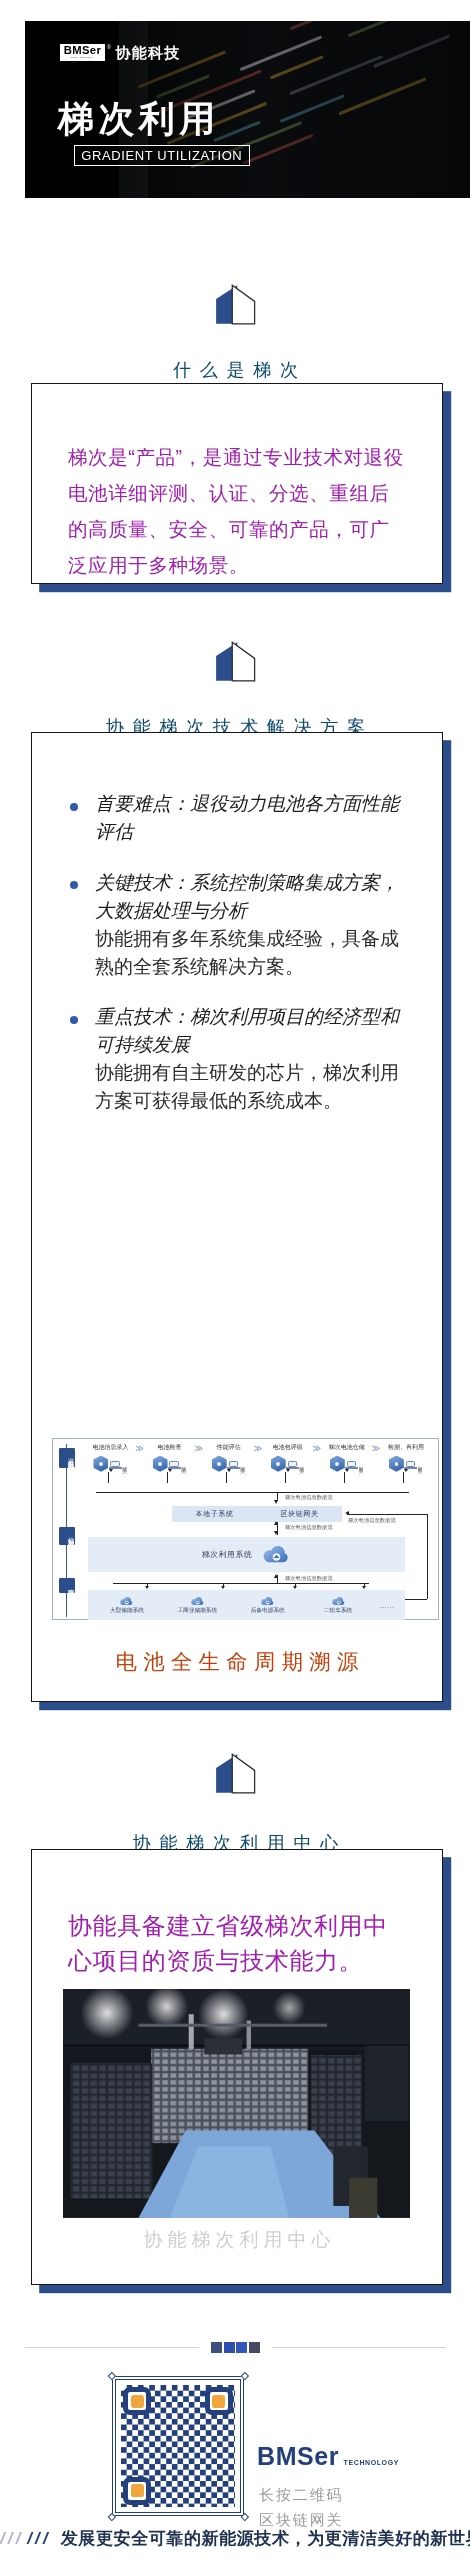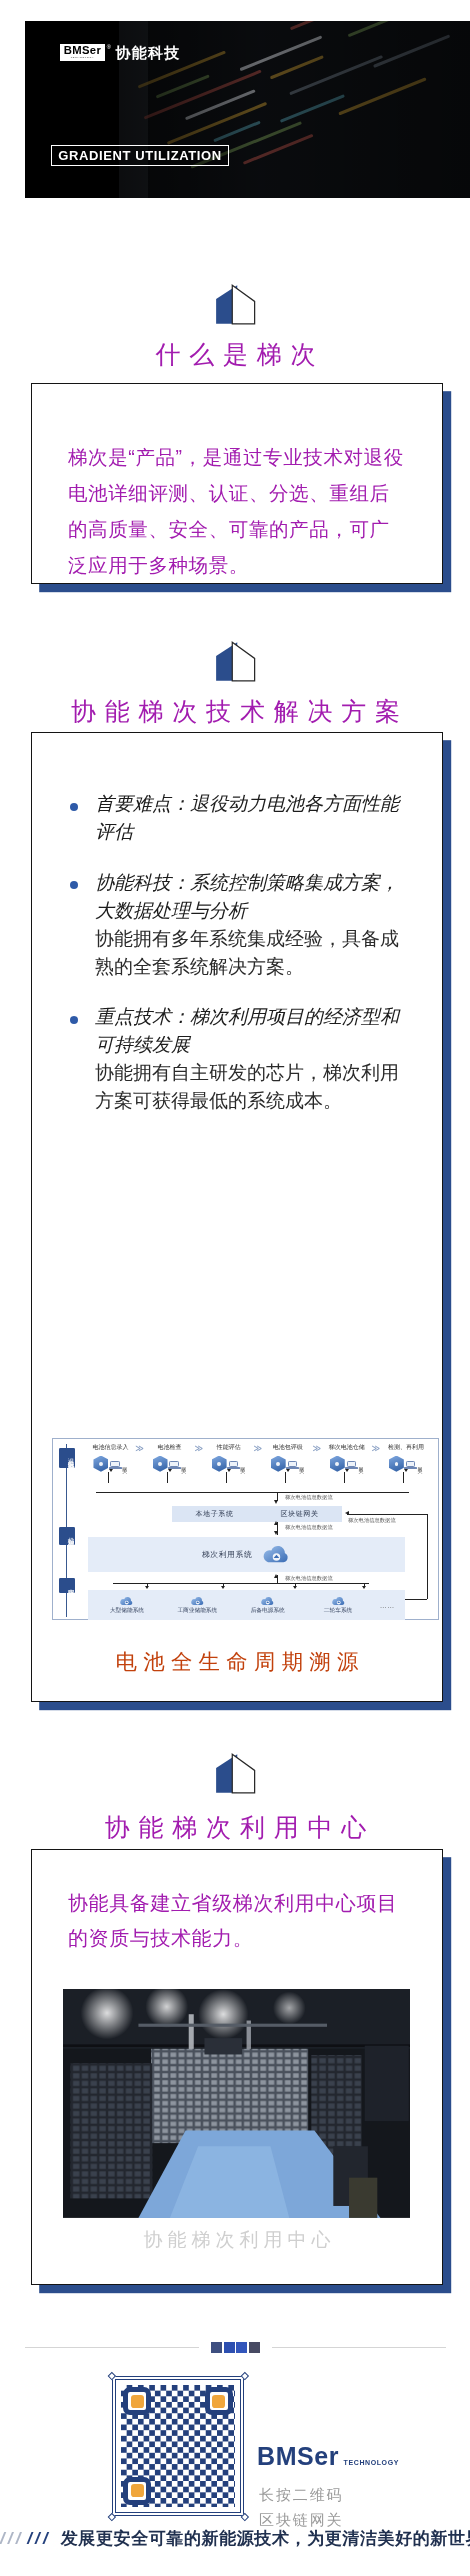--- a/index.html
+++ b/index.html
@@ -32,39 +32,39 @@
   .hero-photo::after { content:""; position:absolute; inset:0;
     background:linear-gradient(90deg,rgba(0,0,0,.6),rgba(0,0,0,.15) 40%,rgba(0,0,0,.45)); }
   .hero-logo { position:absolute; left:35px; top:22.6px; display:flex; align-items:flex-start; gap:4.4px; z-index:3; }
   .logo-box { background:#fff; color:#000; padding:1.9px 3.8px 1.3px; line-height:1; text-align:center; }
   .logo-box b { font-size:11.3px; letter-spacing:0.3px; display:block; }
   .logo-box span { display:block; font-size:2.5px; letter-spacing:0.6px; color:#333; }
   .logo-reg { color:#fff; font-size:5.7px; margin-left:-2.5px; }
   .brand { color:#fff; font-size:15px; font-weight:bold; letter-spacing:1.3px; margin-top:0.6px; }
   .hero-title { position:absolute; left:33px; top:74px; color:#fff; font-size:36px; font-weight:bold;
                 letter-spacing:4.4px; z-index:3; }
-  .hero-badge { position:absolute; left:26px; top:124px; border:1.9px solid #fff; color:#fff; font-size:13px;
-                font-weight:bold; letter-spacing:0.6px; padding:1.9px 6.3px 2.5px; z-index:3; background:rgba(0,0,0,.25); }
+  .hero-badge { position:absolute; left:49px; top:124px; border:1.9px solid #fff; color:#fff; font-size:13px;
+                font-weight:normal; letter-spacing:0.6px; padding:1.9px 6.3px 2.5px; z-index:3; background:rgba(0,0,0,.25); }
 
   
   .sec-icon { position:absolute; left:50%; transform:translateX(-50%); width:43px; height:41px; }
-  .sec-h { position:absolute; left:0; width:100%; text-align:center; font-size:25px; color:#a21caf;
-           letter-spacing:8.8px; font-weight:500; text-indent:8.8px; }
+  .sec-h { position:absolute; left:0; width:100%; text-align:center; font-size:18px; color:#0c4a6e;
+           letter-spacing:8.8px; font-weight:500; text-indent:8.8px;margin-top:20px; }
   .si1 { top:284px; } .sh1 { top:338px; }
   .si2 { top:641px; } .sh2 { top:695px; }
   .si3 { top:1753px; } .sh3 { top:1811px; }
 
   
   .panel { position:absolute; left:31px; width:412px; background:#fff; border:1.9px solid #141414;
            box-shadow:8.2px 8.2px 0 0 #2b4d8c; }
   .panel1 { top:383px; height:201px; }
   .panel2 { top:732px; height:970px; }
   .panel3 { top:1849px; height:436px; }
   .panel-text { margin:55px 36px 0; font-size:19.5px; line-height:36px; color:#a21caf; letter-spacing:0.6px; }
-  .panel3 .panel-text { margin-top:36px; font-size:20px; line-height:35px; }
+  .panel3 .panel-text { margin-top:58px; font-size:24px; line-height:35px; }
 
   
   .bullets { list-style:none; margin:57px 31px 0 34px; }
   .bullets li { position:relative; padding-left:29px; margin-bottom:22.6px; font-size:19px; line-height:28px; color:#2a2a2a; }
   .bullets li::before { content:""; position:absolute; left:3.8px; top:12.6px; width:8.2px; height:8.2px;
                         border-radius:50%; background:#2e5aa8; }
   .b-title { display:block; font-style:italic; color:#1c1c1c; }
   .b-body { display:block; }
 
   
@@ -205,20 +205,21 @@
       </span>
     </div>
     <div class="hero-logo">
       <span class="logo-box">
         <b>BMSer</b>
         <span>TECHNOLOGY</span>
       </span>
       <span class="logo-reg">®</span>
       <span class="brand">协能科技</span>
     </div>
+    <div class="hero-title">梯次利用</div>
     <div class="hero-badge">GRADIENT UTILIZATION</div>
   </div>
 
   <svg class="sec-icon si1" viewBox="0 0 68 66" width="43" height="41">
       <use href="#secicon"></use>
     </svg>
   <h2 class="sec-h sh1">什么是梯次</h2>
 
   <div class="panel panel1">
     <p class="panel-text">梯次是“产品”，是通过专业技术对退役电池详细评测、认证、分选、重组后的高质量、安全、可靠的产品，可广泛应用于多种场景。</p>
@@ -228,21 +229,21 @@
       <use href="#secicon"></use>
     </svg>
   <h2 class="sec-h sh2">协能梯次技术解决方案</h2>
 
   <div class="panel panel2">
     <ul class="bullets">
       <li>
         <span class="b-title">首要难点：退役动力电池各方面性能评估</span>
       </li>
       <li>
-        <span class="b-title">协能科技：系统控制策略集成方案，大数据处理与分析</span>
+        <span class="b-title">关键技术：系统控制策略集成方案，大数据处理与分析</span>
         <span class="b-body">协能拥有多年系统集成经验，具备成熟的全套系统解决方案。</span>
       </li>
       <li>
         <span class="b-title">重点技术：梯次利用项目的经济型和可持续发展</span>
         <span class="b-body">协能拥有自主研发的芯片，梯次利用方案可获得最低的系统成本。</span>
       </li>
     </ul>
 
     <div class="diagram">
       <span class="rail"></span>

